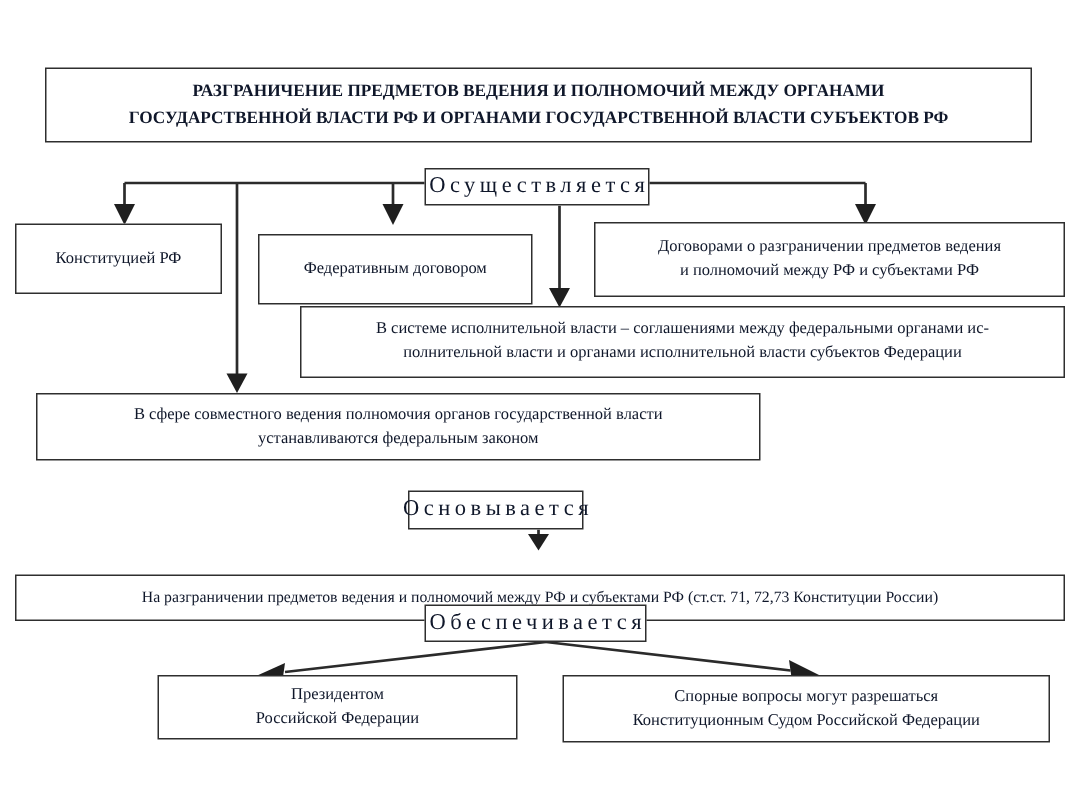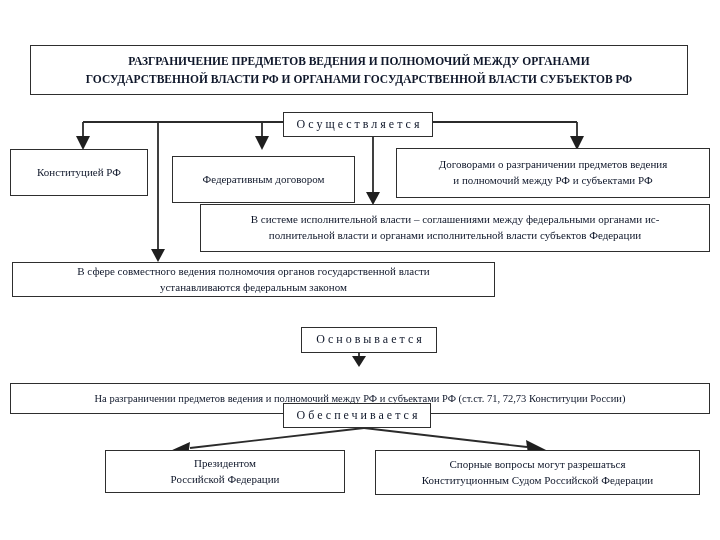--- a/index.html
+++ b/index.html
@@ -36,30 +36,30 @@
   }
   .title-node {
     left: 30px; top: 45px; width: 658px; height: 50px;
     font-weight: bold;
     font-size: 11.5px;
     line-height: 1.6;
     border-width: 1.8px;
   }
   .stage-label {
     letter-spacing: 3px;
-    font-size: 12px;
+    font-size: 15px;
     padding-left: 7px; 
   }
   #node-implemented { left: 283px; top: 112px; width: 150px; height: 25px; }
   #node-constitution { left: 10px;  top: 149px; width: 138px; height: 47px; }
   #node-federal-treaty { left: 172px; top: 156px; width: 183px; height: 47px; }
   #node-treaties { left: 396px; top: 148px; width: 314px; height: 50px; }
   #node-executive { left: 200px; top: 204px; width: 510px; height: 48px; font-size: 11px; }
-  #node-joint { left: 12px; top: 262px; width: 483px; height: 35px; }
-  #node-based-label { left: 301px; top: 327px; width: 136px; height: 26px; }
+  #node-joint { left: 24px; top: 262px; width: 483px; height: 45px; }
+  #node-based-label { left: 272px; top: 327px; width: 117px; height: 26px; }
   #node-based-on { left: 10px; top: 383px; width: 700px; height: 31px; font-size: 10.5px; }
   #node-ensured-label { left: 283px; top: 403px; width: 148px; height: 25px; }
   #node-president { left: 105px; top: 450px; width: 240px; height: 43px; }
   #node-disputes { left: 375px; top: 450px; width: 325px; height: 45px; }
 </style>
 </head>
 <body>
 
 <div id="slide">
 

